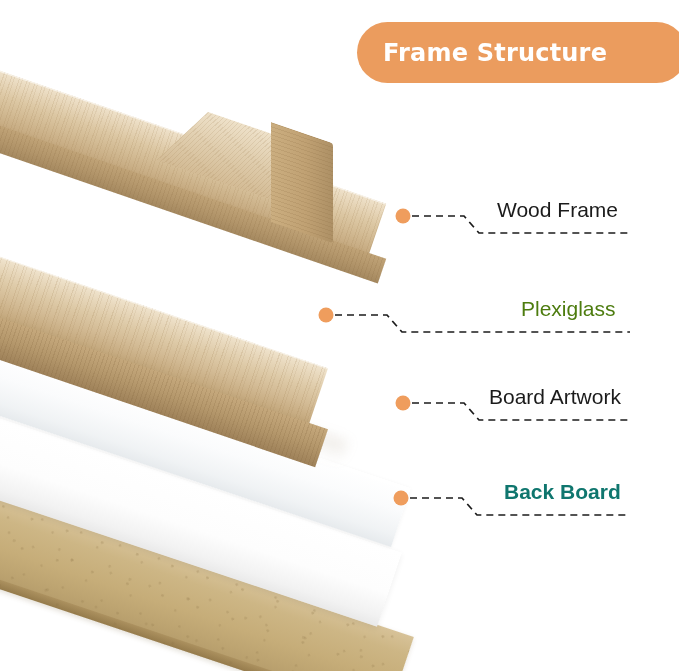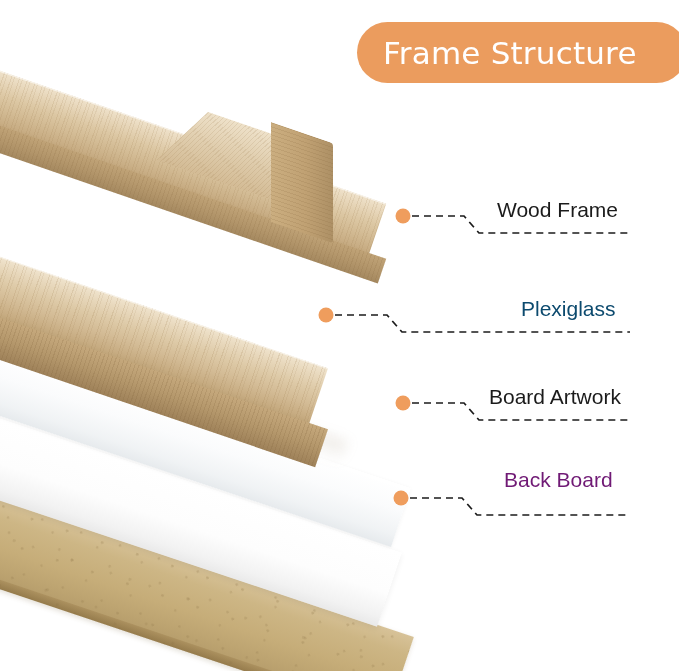--- a/index.html
+++ b/index.html
@@ -232,22 +232,22 @@
     width: 330px;
     height: 61px;
     border-radius: 31px;
     display: flex;
     align-items: center;
     padding-left: 26px;
     box-sizing: border-box;
   }
   .banner-title {
     color: #ffffff;
-    font-size: 31px;
-    font-weight: normal;
+    font-size: 24px;
+    font-weight: bold;
     letter-spacing: .2px;
     white-space: nowrap;
     font-family: "DejaVu Sans", sans-serif;
   }
 
   
   .callout-layer {
     position: absolute;
     left: 0; top: 0;
     width: 679px; height: 671px; margin-top: 20px;
@@ -304,22 +304,22 @@
         <path d="M 412 196 L 464 196 L 479 213 L 630 213" fill="none" stroke="#1b1b1b" stroke-width="1.7" stroke-dasharray="7 5"></path>
         <path d="M 335 295 L 387 295 L 402 312 L 630 312" fill="none" stroke="#1b1b1b" stroke-width="1.7" stroke-dasharray="7 5"></path>
         <path d="M 412 383 L 464 383 L 479 400 L 630 400" fill="none" stroke="#1b1b1b" stroke-width="1.7" stroke-dasharray="7 5"></path>
         <path d="M 410 478 L 462 478 L 477 495 L 630 495" fill="none" stroke="#1b1b1b" stroke-width="1.7" stroke-dasharray="7 5"></path>
       </svg>
 
     <div class="callout-dot" id="dot-0" style="left: 403px; top: 196px; background: rgb(239, 157, 93);"></div>
     <div class="callout-text" id="txt-0" style="left: 497px; top: 190px; color: rgb(27, 27, 27); transform: translateY(-50%);">Wood Frame</div>
 
     <div class="callout-dot" id="dot-1" style="left: 326px; top: 295px; background: rgb(239, 157, 93);"></div>
-    <div class="callout-text" id="txt-1" style="left: 521px; top: 289px; color: #0c4a6e; transform: translateY(-50%);">Plexiglass</div>
+    <div class="callout-text" id="txt-1" style="left: 521px; top: 289px; color: #4d7c0f; transform: translateY(-50%);">Plexiglass</div>
 
     <div class="callout-dot" id="dot-2" style="left: 403px; top: 383px; background: rgb(239, 157, 93);"></div>
     <div class="callout-text" id="txt-2" style="left: 489px; top: 377px; color: rgb(27, 27, 27); transform: translateY(-50%);">Board Artwork</div>
 
     <div class="callout-dot" id="dot-3" style="left: 401px; top: 478px; background: rgb(239, 157, 93);"></div>
-    <div class="callout-text" id="txt-3" style="left: 504px; top: 460px; color: #701a75; transform: translateY(-50%);">Back Board</div>
+    <div class="callout-text" id="txt-3" style="left: 504px; top: 472px; color: #0f766e; transform: translateY(-50%); font-weight: bold;">Back Board</div>
   </div>
 
 </div>
 
 </body></html>

